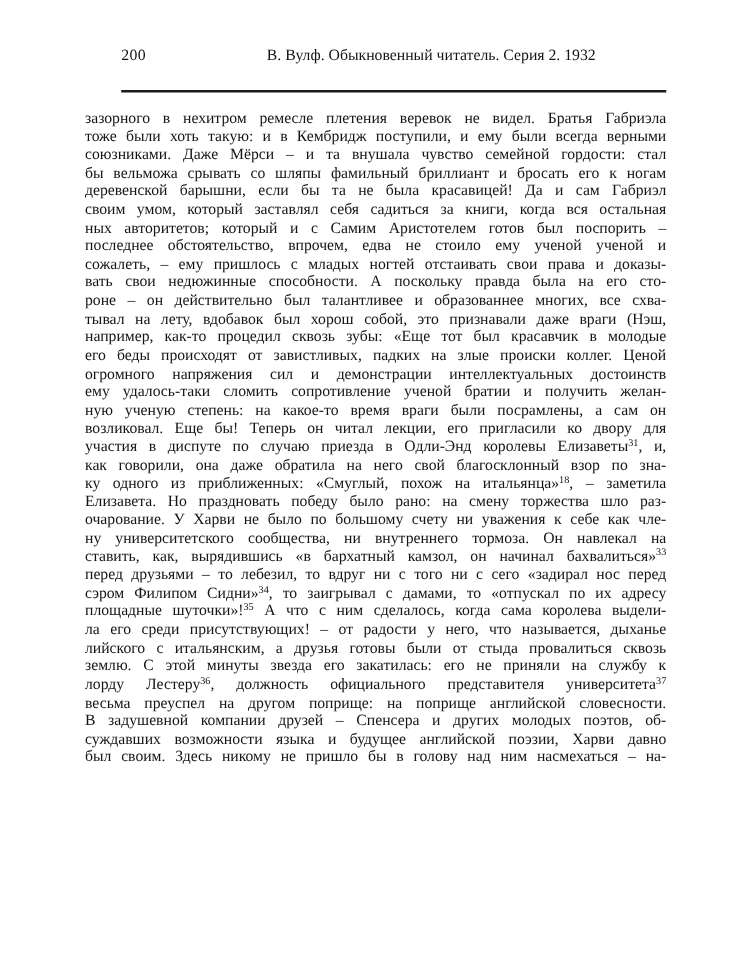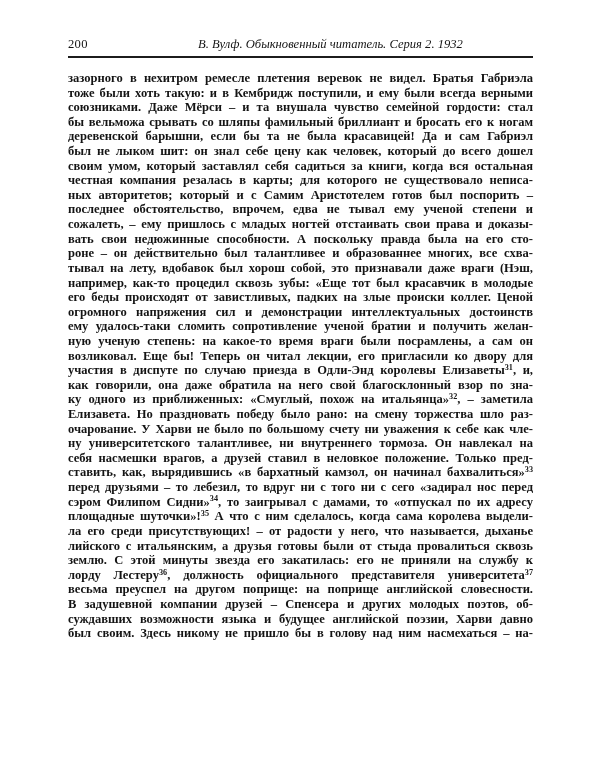--- a/index.html
+++ b/index.html
@@ -15,38 +15,37 @@
     overflow: hidden;
     font-family: "Liberation Serif", "DejaVu Serif", serif;
     color: #141414;
     box-sizing: border-box;
     padding: 37px 67px 0 68px;
   }
   .running-header {
     display: flex;
     align-items: flex-start;
     border-bottom: 2px solid #1c1c1c;
-    padding-bottom: 4px;
+    padding-bottom: 20px;
+    margin-left: 29px;
   }
   .page-number {
     font-size: 12.6px;
     width: 60px;
     flex: 0 0 auto;
     letter-spacing: 0.3px;
   }
   .running-title {
     flex: 1 1 auto;
     text-align: center;
-    font-style: italic;
     font-size: 12.6px;
     white-space: nowrap;
   }
   .page-text {
     margin-top: 13px;
-    font-weight: bold;
   }
   .tline {
     font-size: 12.55px;
     line-height: 14.62px;
     height: 14.62px;
     text-align: justify;
     text-align-last: justify;
     word-spacing: -0.6px;
     white-space: normal;
     overflow: visible;
@@ -67,42 +66,39 @@
   <div class="running-header">
     <span class="page-number">200</span>
     <span class="running-title">В. Вулф. Обыкновенный читатель. Серия 2. 1932</span>
   </div>
   <div class="page-text">
       <div class="tline">зазорного в нехитром ремесле плетения веревок не видел. Братья Габриэла</div>
       <div class="tline">тоже были хоть такую: и в Кембридж поступили, и ему были всегда верными</div>
       <div class="tline">союзниками. Даже Мёрси – и та внушала чувство семейной гордости: стал</div>
       <div class="tline">бы вельможа срывать со шляпы фамильный бриллиант и бросать его к ногам</div>
       <div class="tline">деревенской барышни, если бы та не была красавицей! Да и сам Габриэл</div>
-      <div class="tline">был не лыком шит: он знал себе цену как человек, который до всего дошел</div>
       <div class="tline">своим умом, который заставлял себя садиться за книги, когда вся остальная</div>
-      <div class="tline">честная компания резалась в карты; для которого не существовало неписа-</div>
       <div class="tline">ных авторитетов; который и с Самим Аристотелем готов был поспорить –</div>
-      <div class="tline">последнее обстоятельство, впрочем, едва не тывал ему ученой степени и</div>
+      <div class="tline">последнее обстоятельство, впрочем, едва не стоило ему ученой ученой и</div>
       <div class="tline">сожалеть, – ему пришлось с младых ногтей отстаивать свои права и доказы-</div>
       <div class="tline">вать свои недюжинные способности. А поскольку правда была на его сто-</div>
       <div class="tline">роне – он действительно был талантливее и образованнее многих, все схва-</div>
       <div class="tline">тывал на лету, вдобавок был хорош собой, это признавали даже враги (Нэш,</div>
       <div class="tline">например, как-то процедил сквозь зубы: «Еще тот был красавчик в молодые</div>
       <div class="tline">его беды происходят от завистливых, падких на злые происки коллег. Ценой</div>
       <div class="tline">огромного напряжения сил и демонстрации интеллектуальных достоинств</div>
       <div class="tline">ему удалось-таки сломить сопротивление ученой братии и получить желан-</div>
       <div class="tline">ную ученую степень: на какое-то время враги были посрамлены, а сам он</div>
       <div class="tline">возликовал. Еще бы! Теперь он читал лекции, его пригласили ко двору для</div>
       <div class="tline">участия в диспуте по случаю приезда в Одли-Энд королевы Елизаветы<sup class="fn">31</sup>, и,</div>
       <div class="tline">как говорили, она даже обратила на него свой благосклонный взор по зна-</div>
-      <div class="tline">ку одного из приближенных: «Смуглый, похож на итальянца»<sup class="fn">32</sup>, – заметила</div>
+      <div class="tline">ку одного из приближенных: «Смуглый, похож на итальянца»<sup class="fn">18</sup>, – заметила</div>
       <div class="tline">Елизавета. Но праздновать победу было рано: на смену торжества шло раз-</div>
       <div class="tline">очарование. У Харви не было по большому счету ни уважения к себе как чле-</div>
-      <div class="tline">ну университетского талантливее, ни внутреннего тормоза. Он навлекал на</div>
-      <div class="tline">себя насмешки врагов, а друзей ставил в неловкое положение. Только пред-</div>
+      <div class="tline">ну университетского сообщества, ни внутреннего тормоза. Он навлекал на</div>
       <div class="tline">ставить, как, вырядившись «в бархатный камзол, он начинал бахвалиться»<sup class="fn">33</sup></div>
       <div class="tline">перед друзьями – то лебезил, то вдруг ни с того ни с сего «задирал нос перед</div>
       <div class="tline">сэром Филипом Сидни»<sup class="fn">34</sup>, то заигрывал с дамами, то «отпускал по их адресу</div>
       <div class="tline">площадные шуточки»!<sup class="fn">35</sup> А что с ним сделалось, когда сама королева выдели-</div>
       <div class="tline">ла его среди присутствующих! – от радости у него, что называется, дыханье</div>
       <div class="tline">лийского с итальянским, а друзья готовы были от стыда провалиться сквозь</div>
       <div class="tline">землю. С этой минуты звезда его закатилась: его не приняли на службу к</div>
       <div class="tline">лорду Лестеру<sup class="fn">36</sup>, должность официального представителя университета<sup class="fn">37</sup></div>
       <div class="tline">весьма преуспел на другом поприще: на поприще английской словесности.</div>
       <div class="tline">В задушевной компании друзей – Спенсера и других молодых поэтов, об-</div>

